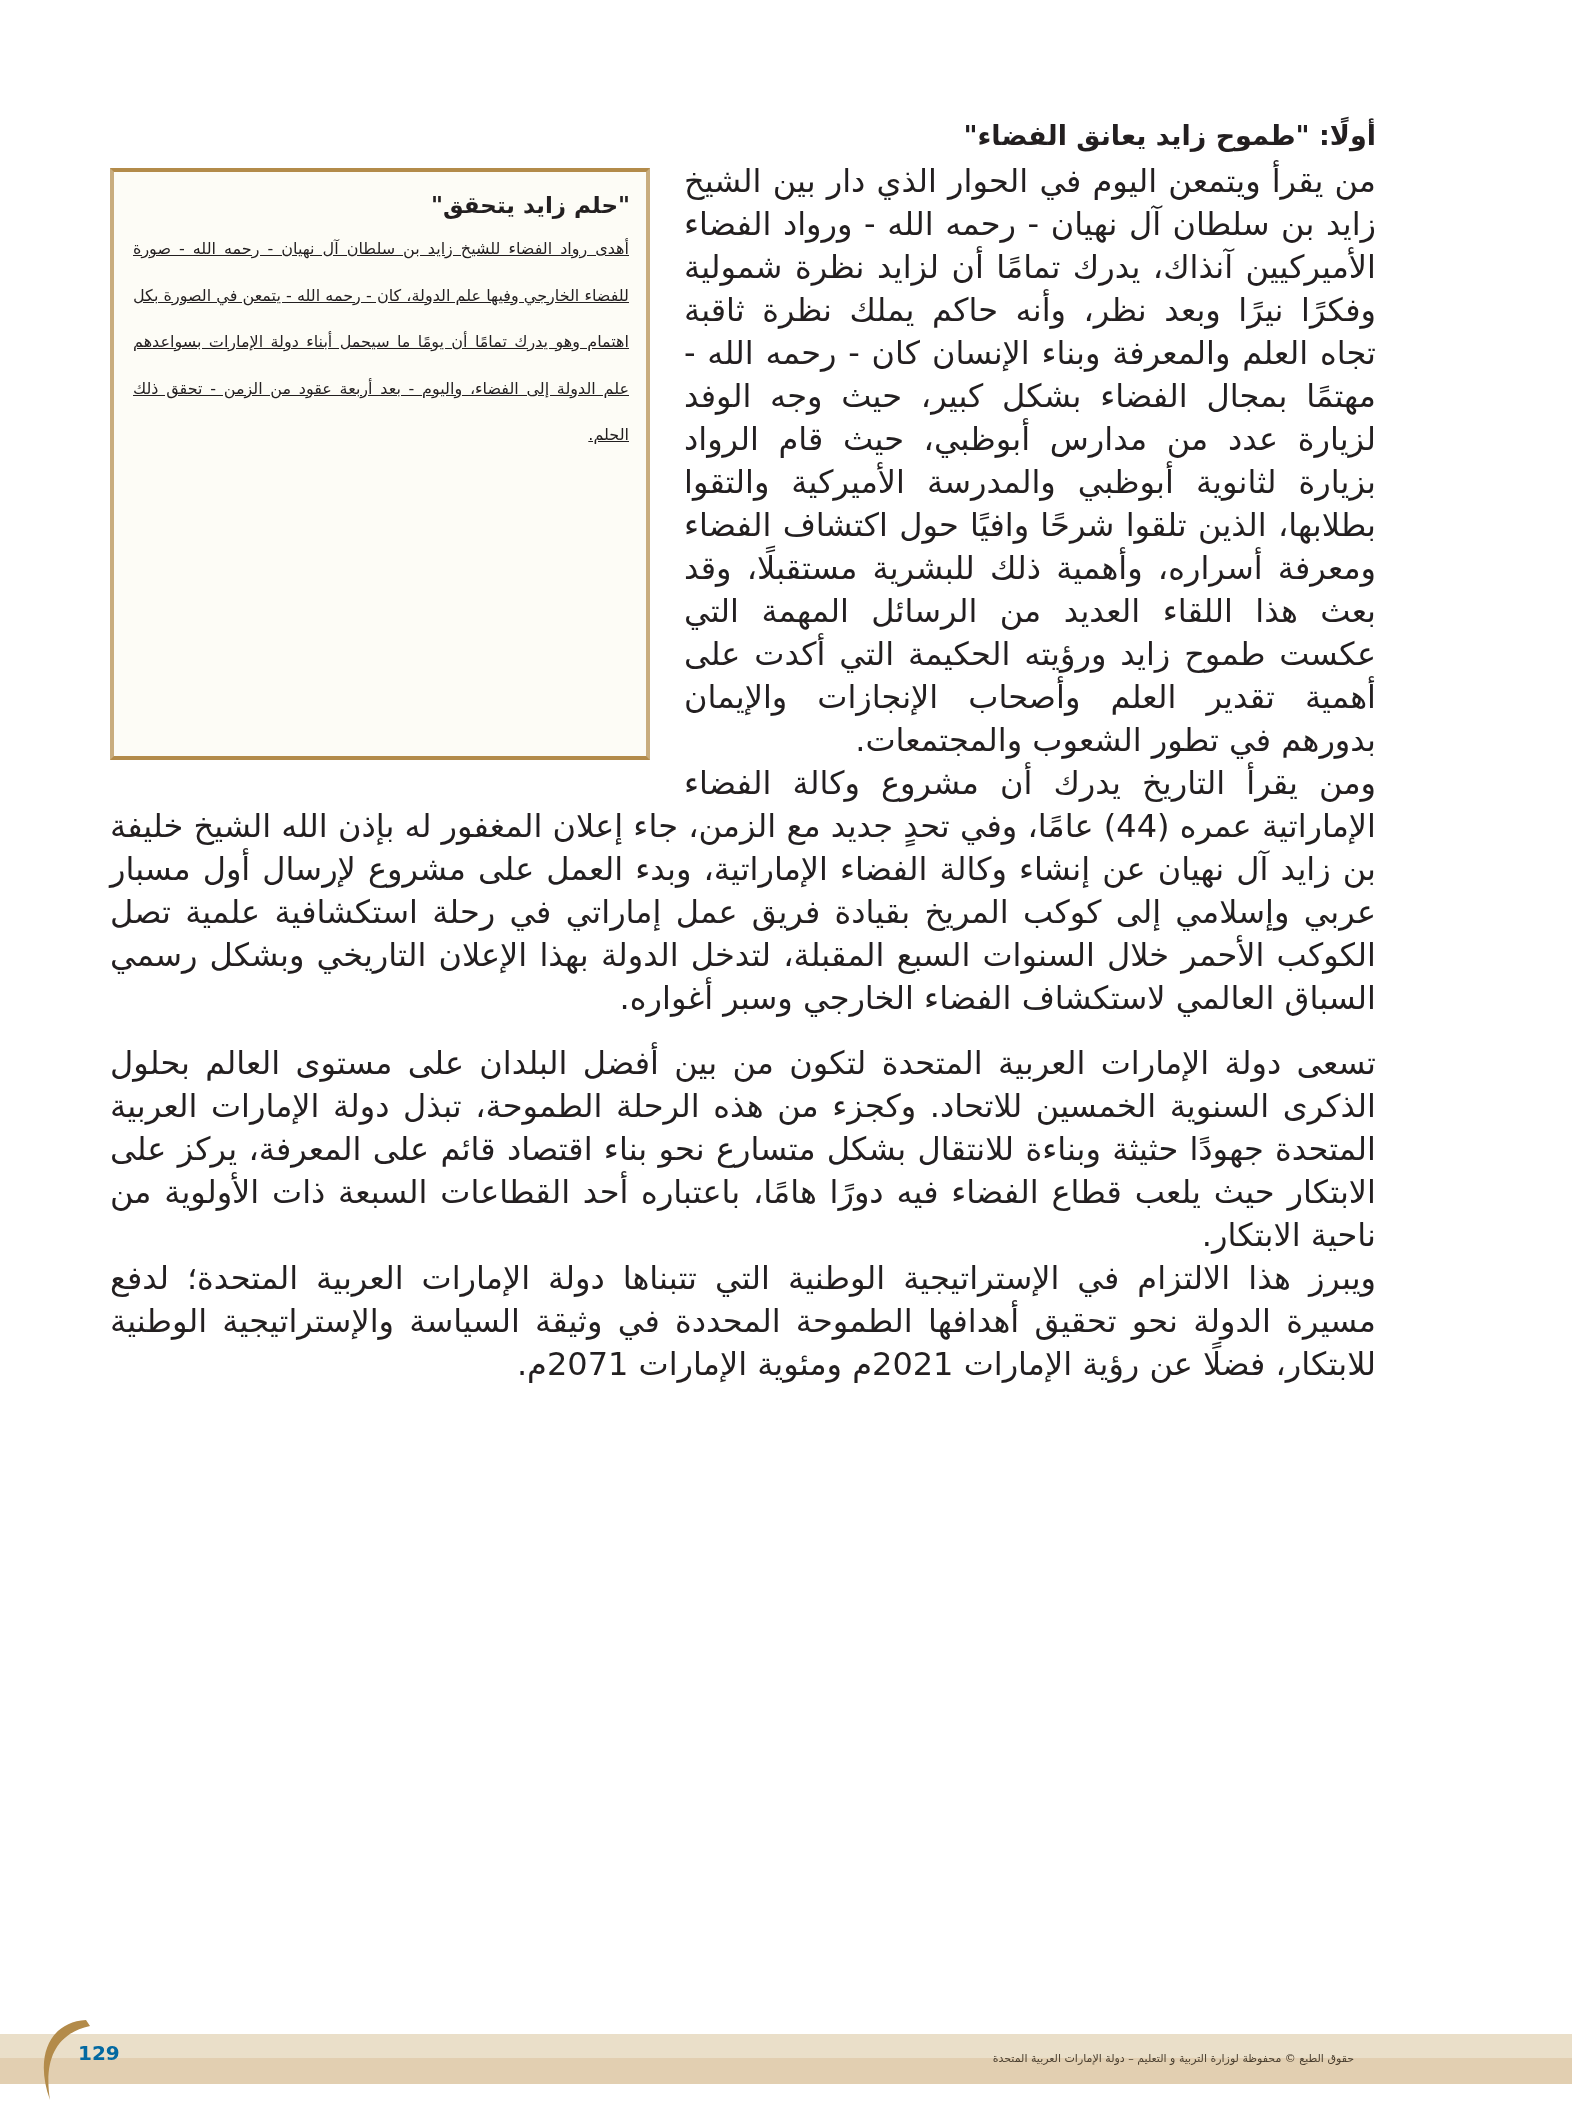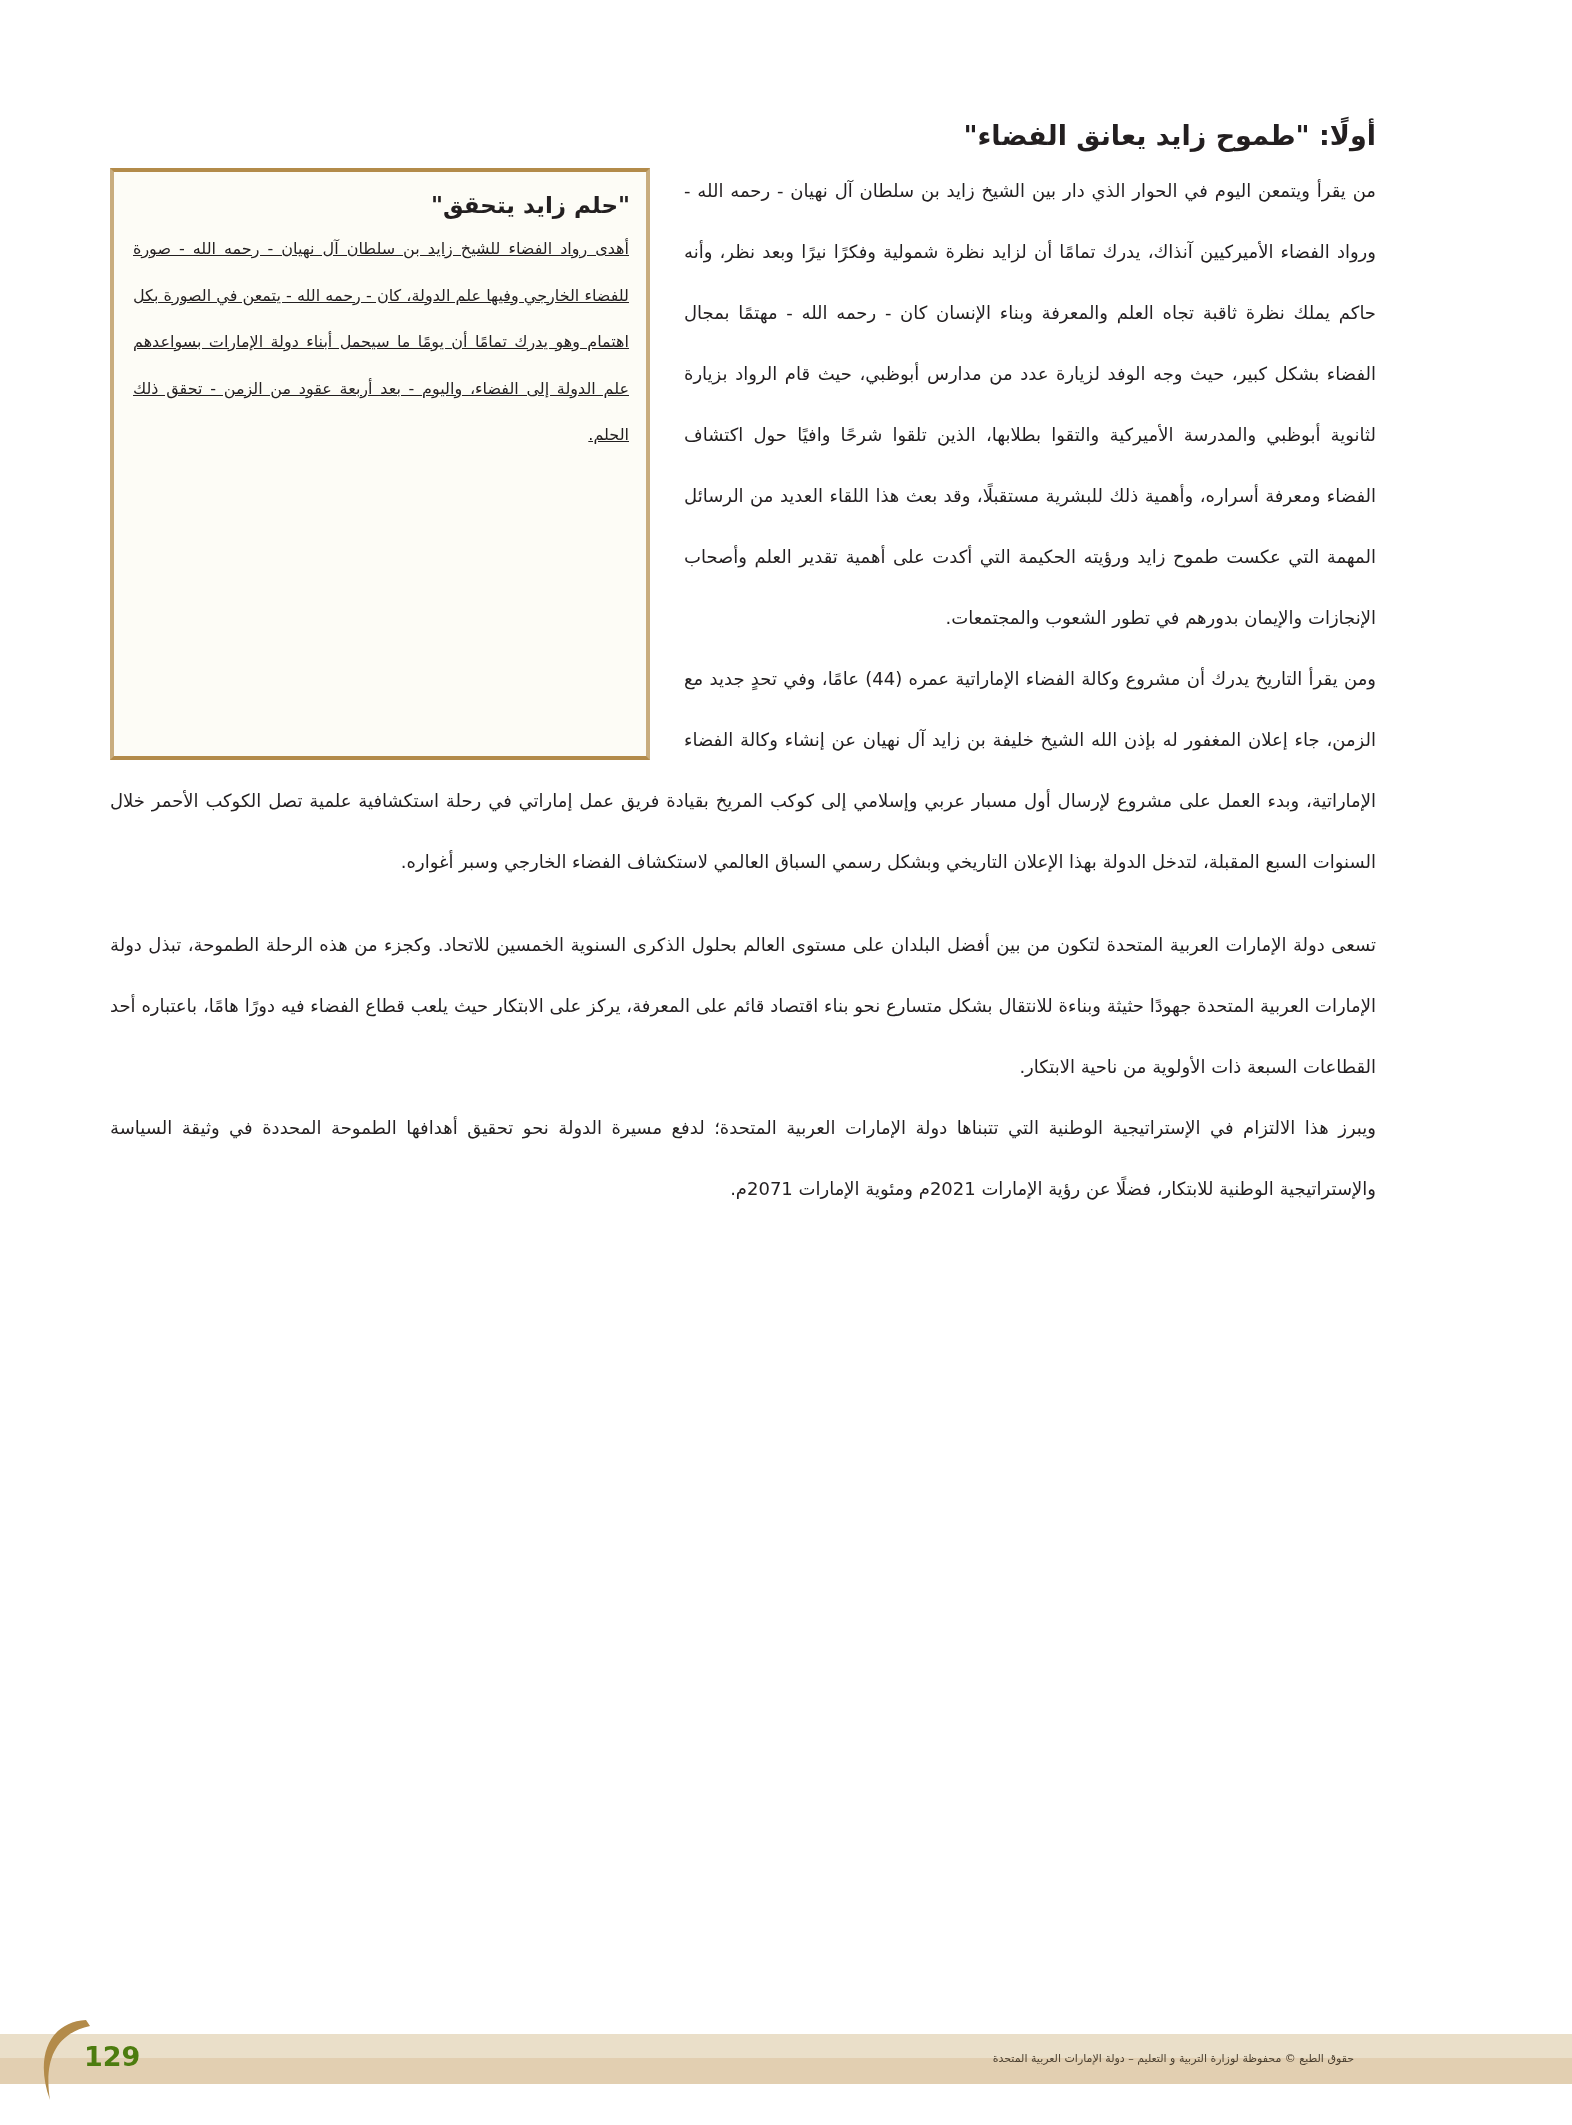--- a/index.html
+++ b/index.html
@@ -30,22 +30,22 @@
       text-align-last: right;
     }
     .section-title {
       font-weight: bold;
       font-size: 27px;
       line-height: 48px;
       margin: 0;
       color: #231f20;
     }
     .para {
-      font-size: 18px;
-      line-height: 61px;
+      font-size: 32px;
+      line-height: 43px;
       margin: 0;
       text-align: justify;
     }
     .float-box {
       float: left;
       width: 540px;
       height: 592px;
       margin: 8px 34px 6px 0;
       box-sizing: border-box;
       border: 4px solid #b38b4a;
@@ -82,26 +82,26 @@
     .footer-band .upper {
       position: absolute; left: 0; right: 0; top: 0; height: 24px;
       background: #eadfc9;
     }
     .footer-band .lower {
       position: absolute; left: 0; right: 0; top: 24px; height: 26px;
       background: #e2cfb1;
     }
     .page-number {
       position: absolute;
-      left: 84px;
+      left: 78px;
       top: 2041px;
-      font-size: 27px;
+      font-size: 20px;
       font-weight: bold;
       font-family: "DejaVu Sans", sans-serif;
-      color: #4d7c0f;
+      color: #0369a1;
       direction: ltr;
     }
     .crescent {
       position: absolute;
       left: 28px;
       top: 2016px;
       width: 90px;
       height: 90px;
     }
     .copyright {

